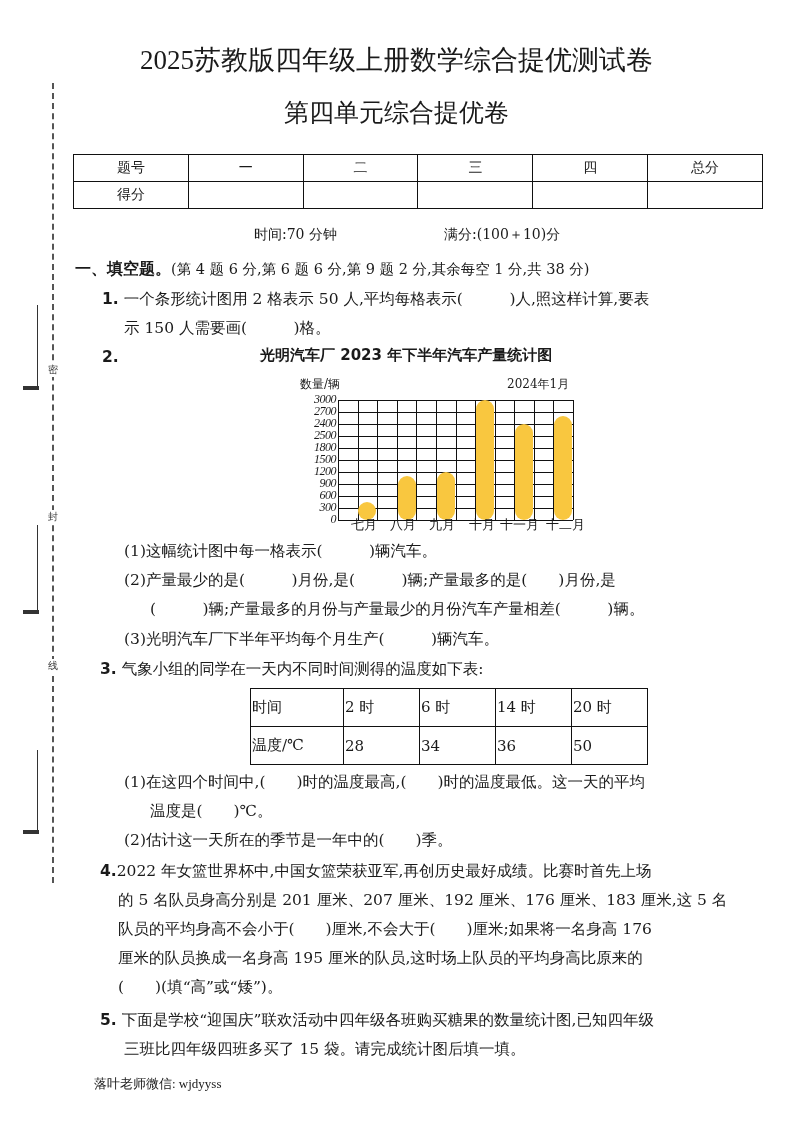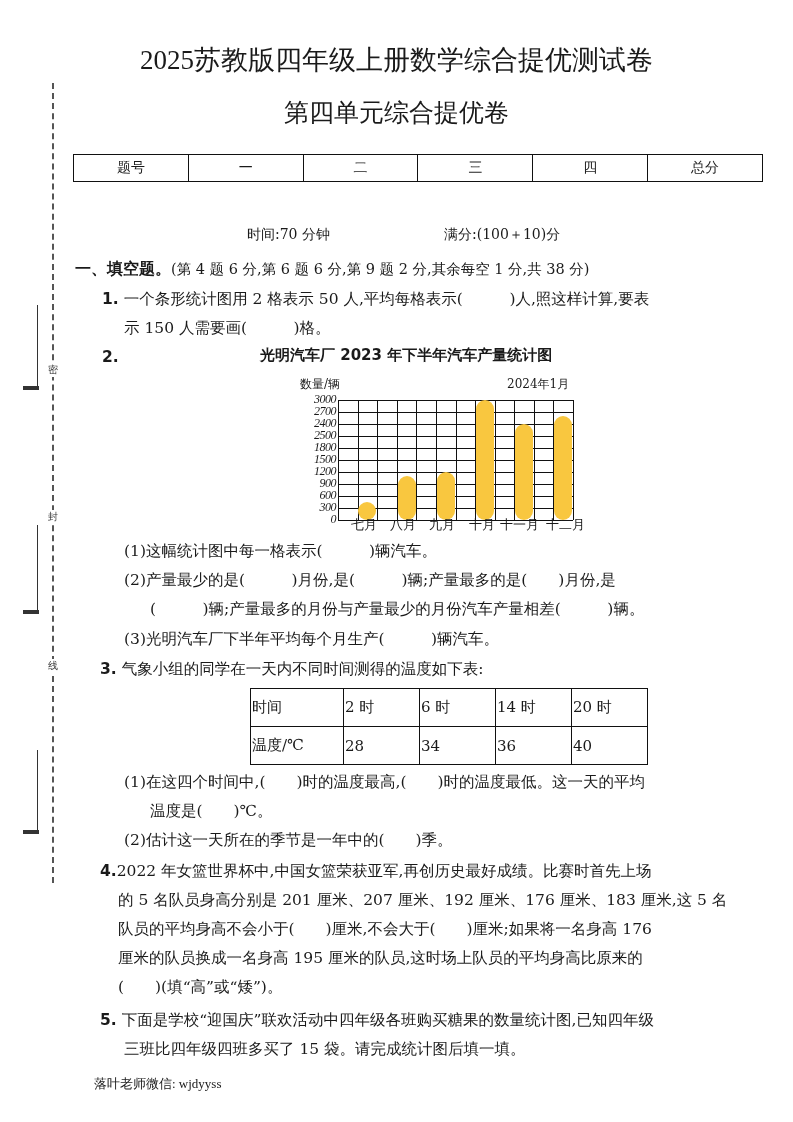--- a/index.html
+++ b/index.html
@@ -84,24 +84,32 @@
 <table class="score">
   <tbody>
       <tr>
     <td>题号</td>
     <td>一</td>
     <td>二</td>
     <td>三</td>
     <td>四</td>
     <td>总分</td>
   </tr>
+  <tr>
+    <td>得分</td>
+    <td></td>
+    <td></td>
+    <td></td>
+    <td></td>
+    <td></td>
+  </tr>
 </tbody>
   </table>
 
-<div class="info" style="left:247px">时间:70 分钟</div>
+<div class="info" style="left:254px">时间:70 分钟</div>
 <div class="info" style="left:444px">满分:(100＋10)分</div>
 
 <div class="line" style="left:75px;top:258px">
   <span class="section">一、填空题。</span><span style="font-size:14.5px">(第 4 题 6 分,第 6 题 6 分,第 9 题 2 分,其余每空 1 分,共 38 分)</span>
 </div>
 
 <div class="line" style="left:102px;top:288px">
   <span class="qnum">1.</span>
   <span>一个条形统计图用 2 格表示 50 人,平均每格表示(　　　)人,照这样计算,要表</span>
 </div>
@@ -180,21 +188,21 @@
     <td style="width:73px">2 时</td>
     <td style="width:73px">6 时</td>
     <td style="width:73px">14 时</td>
     <td style="width:73px">20 时</td>
   </tr>
   <tr>
     <td>温度/℃</td>
     <td>28</td>
     <td>34</td>
     <td>36</td>
-    <td>40</td>
+    <td>50</td>
   </tr>
 </tbody>
   </table>
 <div class="line" style="left:124px;top:771px">(1)在这四个时间中,(　　)时的温度最高,(　　)时的温度最低。这一天的平均</div>
 <div class="line" style="left:150px;top:800px">温度是(　　)℃。</div>
 <div class="line" style="left:124px;top:829px">(2)估计这一天所在的季节是一年中的(　　)季。</div>
 
 <div class="line" style="left:100px;top:860px">
   <span class="qnum">4.</span><span>2022 年女篮世界杯中,中国女篮荣获亚军,再创历史最好成绩。比赛时首先上场</span>
 </div>

